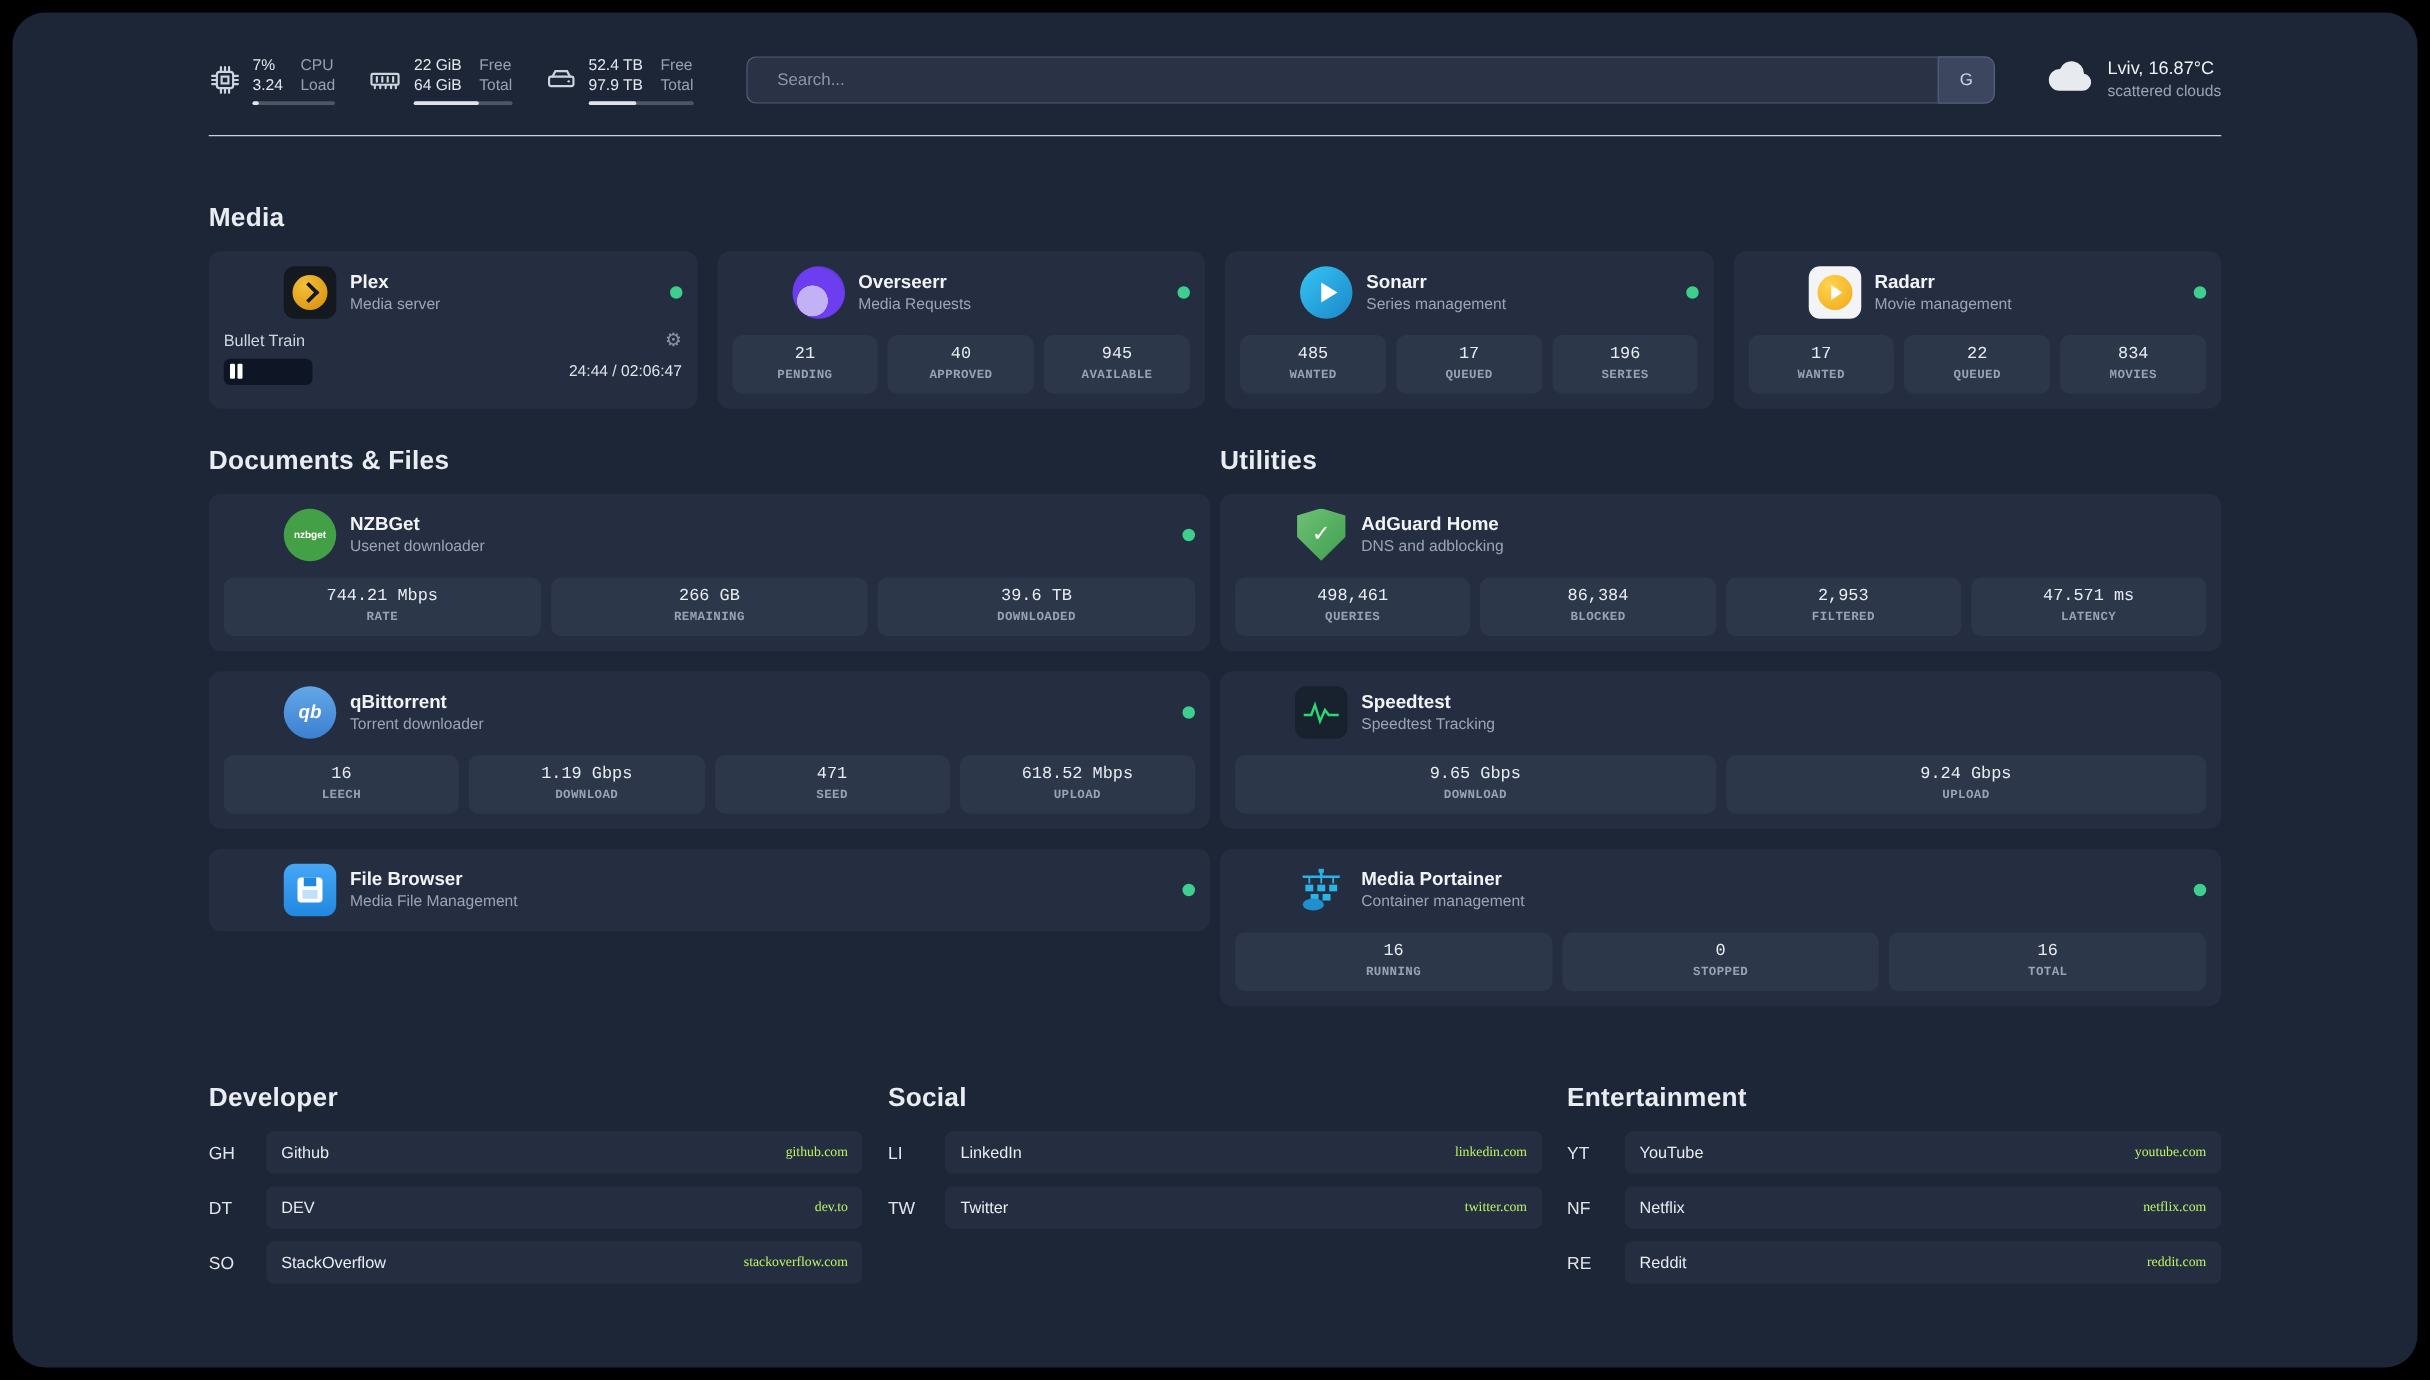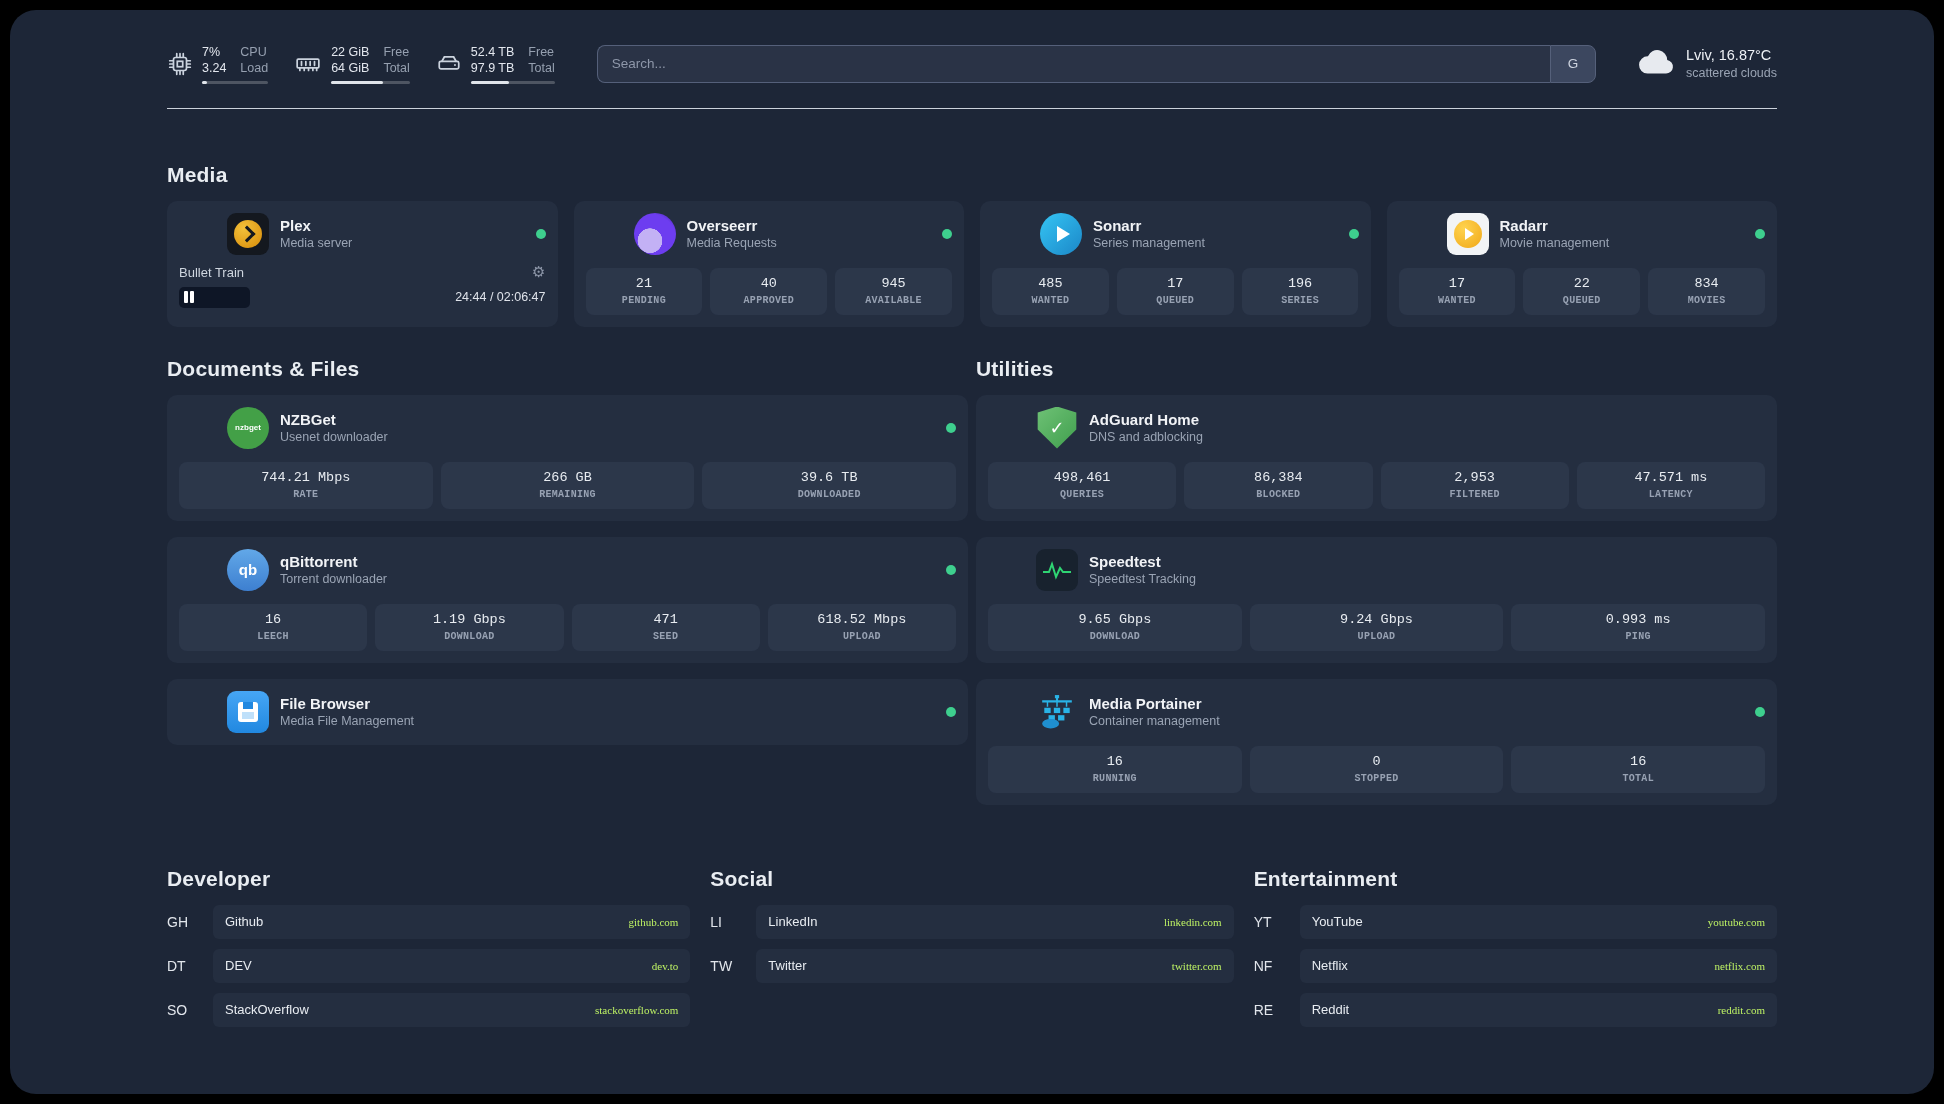--- a/index.html
+++ b/index.html
@@ -12,21 +12,21 @@
   .res-icon{display:flex;align-items:center;}
   .res-body{display:flex;flex-direction:column;}
   .res-rows{display:flex;gap:14px;}
   .res-col{display:flex;flex-direction:column;line-height:1.3;font-size:12.5px;}
   .res-col.values span{color:#e3e7ee;}
   .res-col.labels span{color:#96a0b0;}
   .bar{height:3px;background:rgba(255,255,255,0.22);border-radius:2px;margin-top:4px;width:100%;}
   .bar-fill{display:block;height:100%;background:#e0e4ea;border-radius:2px;}
   .search{flex:1;display:flex;height:38px;margin:0 16px;}
   .search-input{flex:1;background:#2a3346;border:1px solid #55607a;border-right:none;border-radius:8px 0 0 8px;
-                color:#dfe3ea;padding:0 14px;font-size:13.5px;outline:none;font-family:inherit;}
+                color:#dfe3ea;padding:0 24px;font-size:13.5px;outline:none;font-family:inherit;}
   .search-input::placeholder{color:#8e97a9;}
   .search-btn{width:46px;background:#3c475f;border:1px solid #55607a;border-radius:0 8px 8px 0;color:#cfd5e0;
               font-size:13.5px;cursor:pointer;font-family:inherit;}
   .weather{display:flex;align-items:center;gap:10px;cursor:pointer;}
   .weather-text{display:flex;flex-direction:column;line-height:1.35;}
   .weather-loc{color:#eef1f5;font-size:14.5px;}
   .weather-cond{color:#9aa4b4;font-size:12.5px;}
   .divider{height:1px;background:#ccd2db;margin-top:24px;}
 
   
@@ -74,21 +74,21 @@
                display:flex;align-items:center;justify-content:center;}
   .chev{width:9px;height:9px;border-top:3px solid #14181f;border-right:3px solid #14181f;transform:rotate(45deg);margin-left:-3px;}
   .icon-overseerr{border-radius:50%;background:radial-gradient(circle at 38% 66%,#c3b1f5 0 32%,#6d3df0 33% 70%,#3b1d8f 100%);}
   .icon-sonarr{border-radius:50%;background:linear-gradient(135deg,#35c5f4,#1b87c8);}
   .play{width:0;height:0;border-left:13px solid #fff;border-top:8px solid transparent;border-bottom:8px solid transparent;margin-left:4px;}
   .icon-radarr{background:#f2f4f6;}
   .radarr-circle{width:28px;height:28px;border-radius:50%;background:radial-gradient(circle at 35% 30%,#ffd34e,#f0a818);
                  display:flex;align-items:center;justify-content:center;}
   .play-sm{width:0;height:0;border-left:9px solid #fff;border-top:6px solid transparent;border-bottom:6px solid transparent;margin-left:3px;}
   .icon-nzbget{border-radius:50%;background:#43a047;color:#fff;font-size:8px;font-weight:700;letter-spacing:0;}
-  .icon-qbittorrent{border-radius:50%;background:linear-gradient(180deg,#62a8e8,#3d7fd0);color:#fff;font-size:15px;font-weight:700;}
+  .icon-qbittorrent{border-radius:50%;background:linear-gradient(180deg,#62a8e8,#3d7fd0);color:#fff;font-size:15px;font-weight:700;font-style:italic;}
   .icon-filebrowser{background:linear-gradient(180deg,#46a6f5,#2188e0);}
   .floppy{width:20px;height:20px;background:#fff;border-radius:3px;position:relative;}
   .floppy::before{content:"";position:absolute;top:0;left:5px;width:10px;height:7px;background:#2188e0;}
   .floppy::after{content:"";position:absolute;bottom:3px;left:4px;width:12px;height:7px;background:#bfe0fa;}
   .icon-adguard{clip-path:polygon(50% 0%,96% 14%,96% 55%,50% 100%,4% 55%,4% 14%);
                 background:linear-gradient(135deg,#6fc276,#3f9e4d);color:#fff;font-size:18px;font-weight:700;
                 font-family:"DejaVu Sans",sans-serif;}
   .icon-speedtest{background:#18222e;}
   .icon-portainer{background:transparent;}
 
@@ -431,24 +431,20 @@
             </div>
           </div>
           <div class="stats">
             <div class="stat">
               <span class="stat-value">9.65 Gbps</span>
               <span class="stat-label">DOWNLOAD</span>
             </div>
             <div class="stat">
               <span class="stat-value">9.24 Gbps</span>
               <span class="stat-label">UPLOAD</span>
-            </div>
-            <div class="stat">
-              <span class="stat-value">0.993 ms</span>
-              <span class="stat-label">PING</span>
             </div>
           </div>
         </article>
 
         <article class="card">
           <div class="card-header">
             <span class="app-icon icon-portainer">
               <svg width="36" height="36" viewBox="0 0 34 34">
                 <path d="M3 7h28M17 3v4" stroke="#29b3e6" stroke-width="2" fill="none"></path>
                 <path d="M8 7v5M17 7v5M26 7v5" stroke="#29b3e6" stroke-width="1.4" fill="none"></path>

